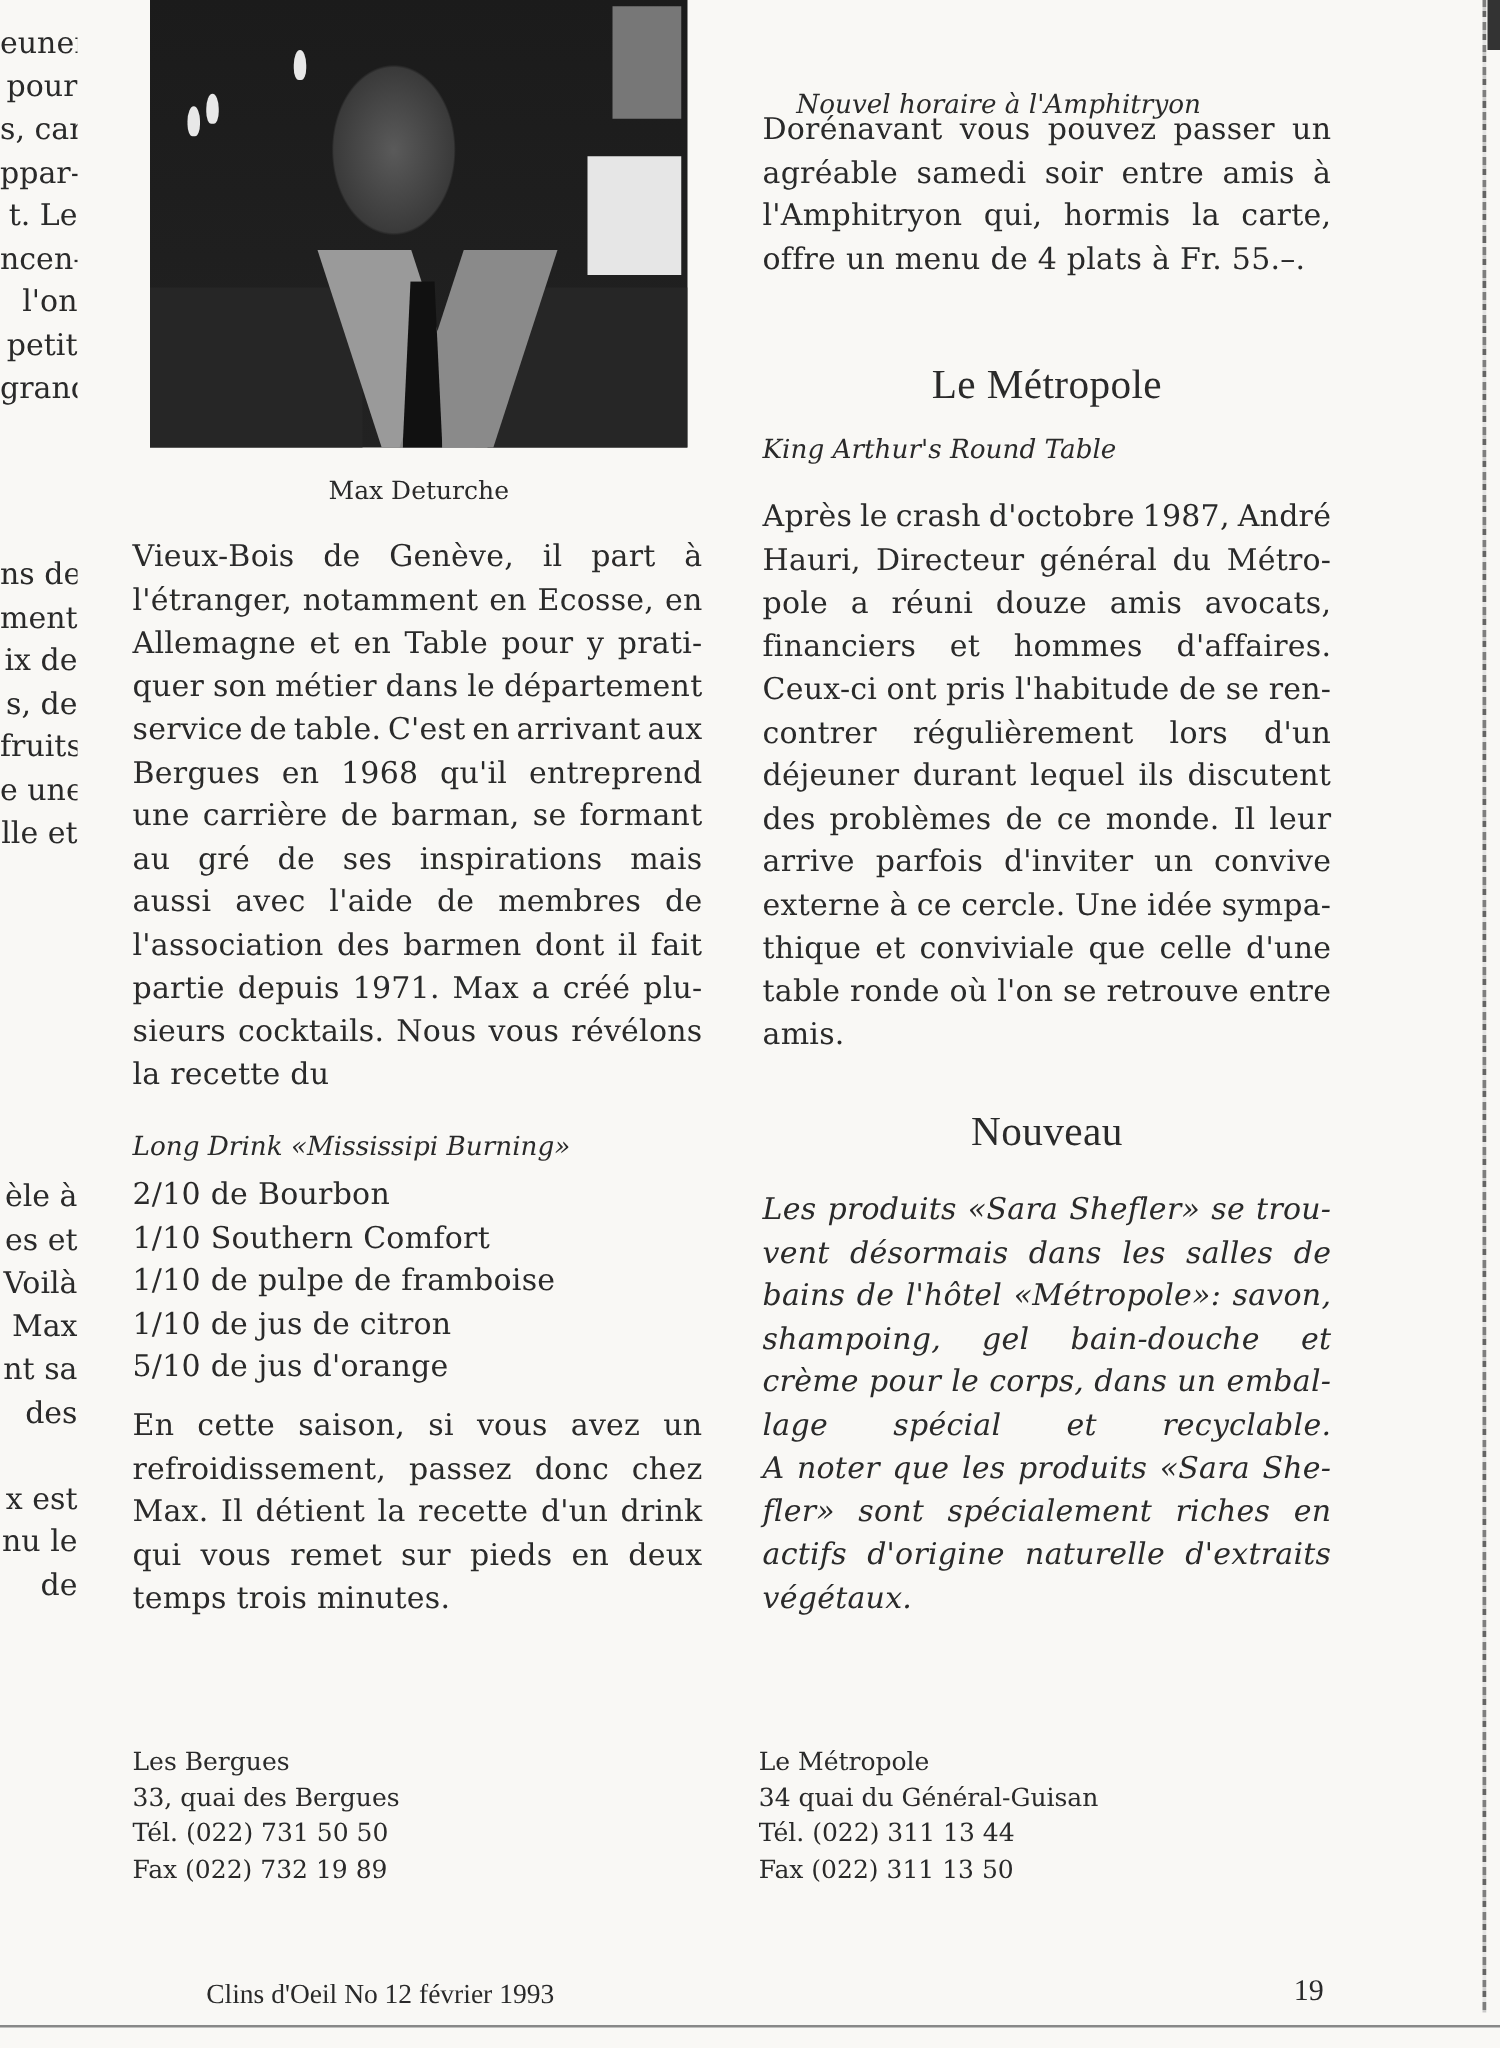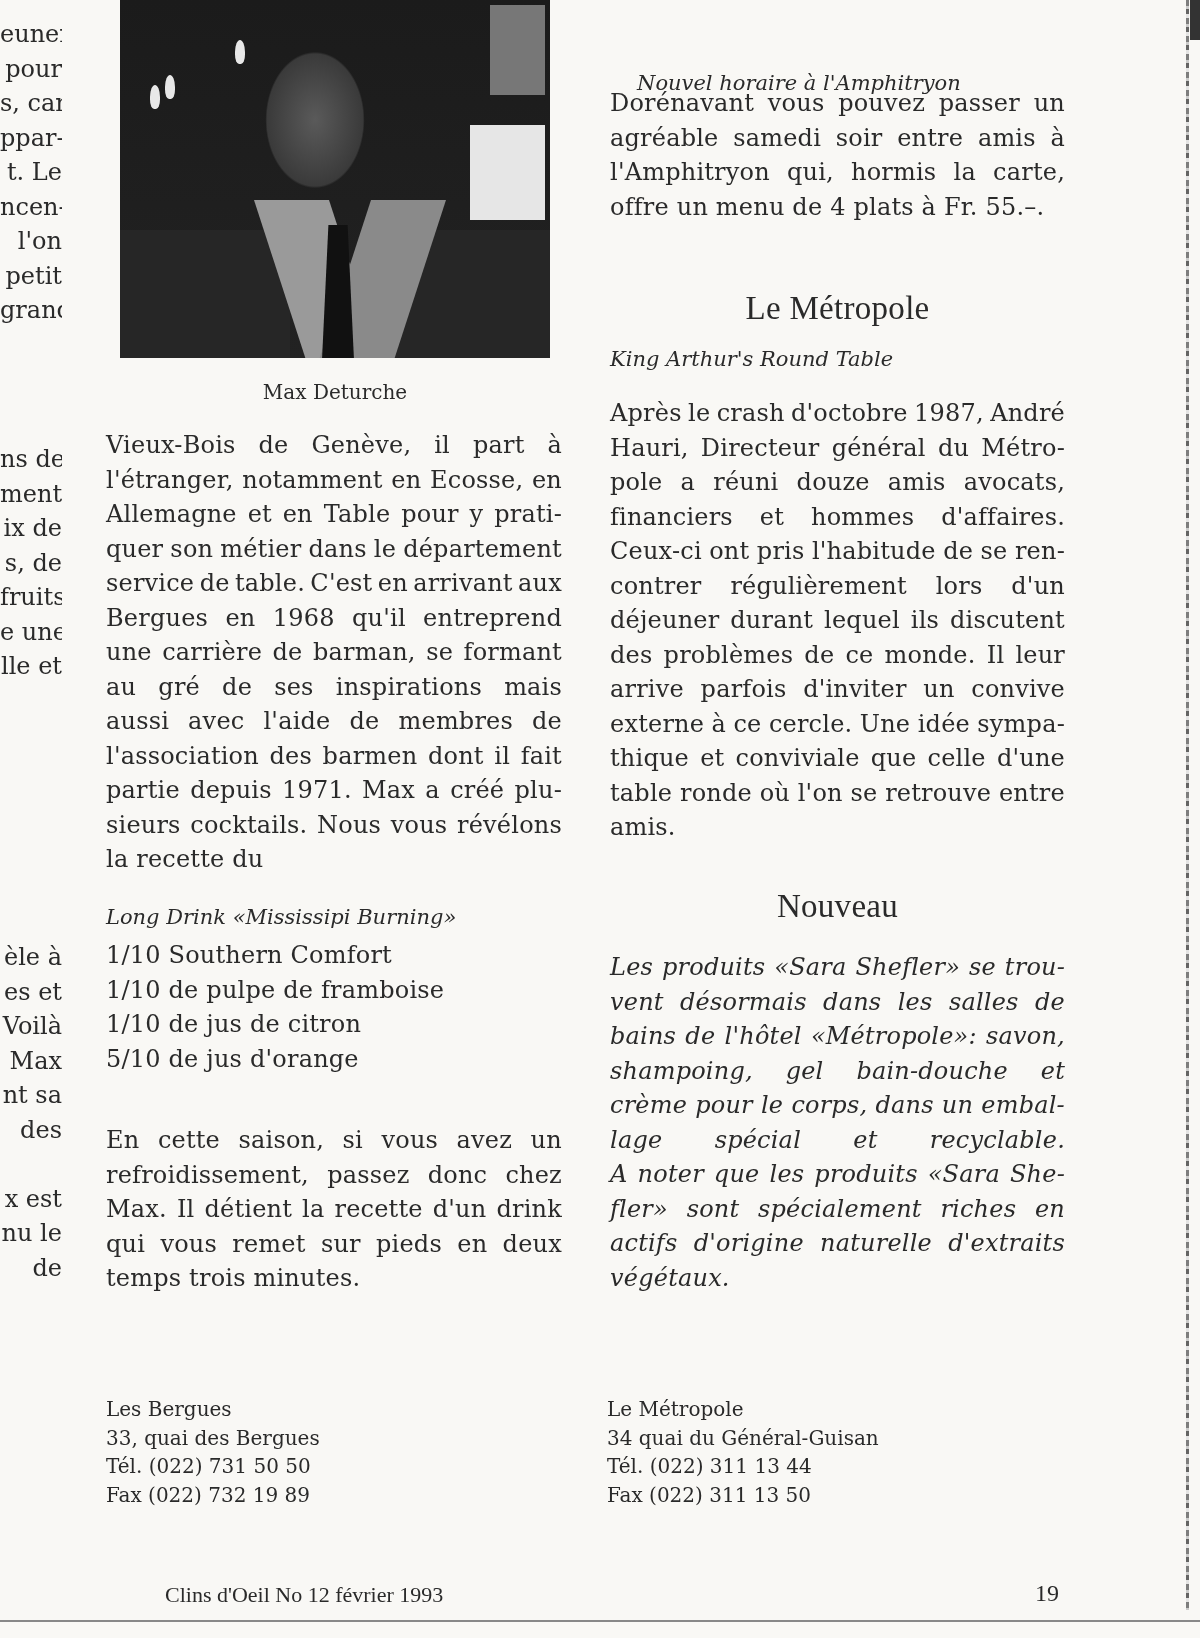--- a/index.html
+++ b/index.html
@@ -194,20 +194,21 @@
       <span>Nous</span>
       <span>vous</span>
       <span>révélons</span>
     </span>
     <span class="line">la recette du</span>
   </div>
 
 <div class="abs italic-sub" style="left:106px; top:905px;">Long Drink «Mississipi Burning»</div>
 
 <div class="abs body-text" style="left:106px; top:938px; width:456px;" id="recipe-list">
+    <span class="line">2/10 de Bourbon</span>
     <span class="line">1/10 Southern Comfort</span>
     <span class="line">1/10 de pulpe de framboise</span>
     <span class="line">1/10 de jus de citron</span>
     <span class="line">5/10 de jus d'orange</span>
   </div>
 
 <div class="abs body-text" style="left:106px; top:1123px; width:456px;" id="closing-para">
     <span class="just">
       <span>En</span>
       <span>cette</span>

